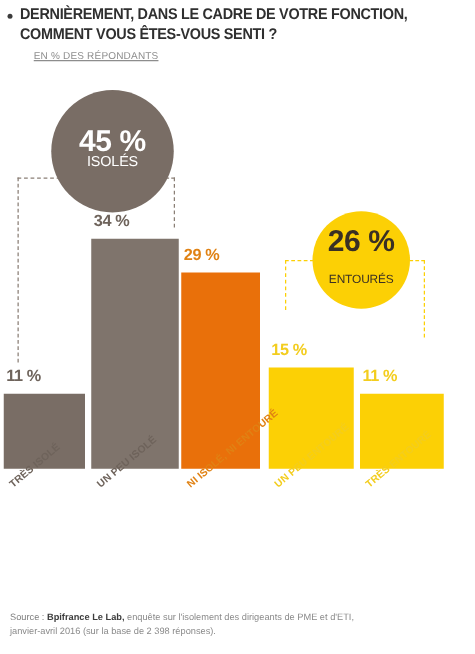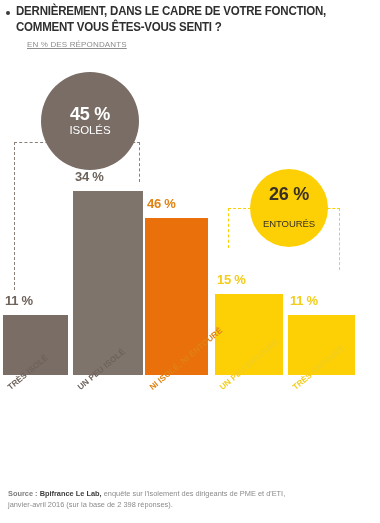--- a/index.html
+++ b/index.html
@@ -115,21 +115,21 @@
   .circle {
     position: absolute;
     border-radius: 50%;
     display: flex;
     flex-direction: column;
     align-items: center;
     justify-content: center;
     text-align: center;
   }
   .circle .big {
-    font-size: 18px;
+    font-size: 24px;
     font-weight: bold;
     line-height: 18px;
     letter-spacing: -0.3px;
   }
   .circle .small {
     font-size: 11.5px;
     font-weight: normal;
     line-height: 14px;
     letter-spacing: -0.1px;
     text-transform: uppercase;
@@ -138,21 +138,21 @@
   
   #footer {
     position: absolute;
     left: 8px;
     top: 489px;
     width: 364px;
     font-size: 7.4px;
     line-height: 10.5px;
     color: #7d7d7d;
   }
-  #footer .src-lead { color: #7d7d7d; font-weight: bold; }
+  #footer .src-lead { color: #7d7d7d; }
   #footer .src-strong {
     font-weight: bold;
     color: #3d3d3d;
   }
   #footer .src-rest { color: #8a8a8a; }
   #footer .src-line2 {
     display: block;
     color: #8a8a8a;
   }
 </style>
@@ -167,21 +167,21 @@
 
 <div id="chart">
   <div id="plot">
 
     <div id="bars-layer">
         <div class="bar" style="left: 3px; width: 65px; height: 59.5294px; bottom: 5px; background: rgb(121, 109, 101);"></div>
         <div class="bar-value" style="left: 5px; top: 233.471px; color: rgb(110, 99, 91);">11 %</div>
         <div class="bar" style="left: 73px; width: 70px; height: 184px; bottom: 5px; background: rgb(127, 116, 108);"></div>
         <div class="bar-value" style="left: 75px; top: 109px; color: rgb(110, 99, 91);">34 %</div>
         <div class="bar" style="left: 145px; width: 63px; height: 156.941px; bottom: 5px; background: rgb(233, 112, 10);"></div>
-        <div class="bar-value" style="left: 147px; top: 136.059px; color: rgb(224, 130, 20);">46 %</div>
+        <div class="bar-value" style="left: 147px; top: 136.059px; color: rgb(224, 130, 20);">29 %</div>
         <div class="bar" style="left: 215px; width: 68px; height: 81.1765px; bottom: 5px; background: rgb(252, 208, 5);"></div>
         <div class="bar-value" style="left: 217px; top: 211.824px; color: rgb(243, 205, 30);">15 %</div>
         <div class="bar" style="left: 288px; width: 67px; height: 59.5294px; bottom: 5px; background: rgb(252, 208, 5);"></div>
         <div class="bar-value" style="left: 290px; top: 233.471px; color: rgb(243, 205, 30);">11 %</div>
       </div>
 
     <div class="bracket">
       <div class="dash-h" style="left:14px; top:82px; width:50px;"></div>
       <div class="dash-h" style="left:104px; top:82px; width:36px;"></div>
       <div class="dash-v" style="left:14px; top:82px; height:148px;"></div>

